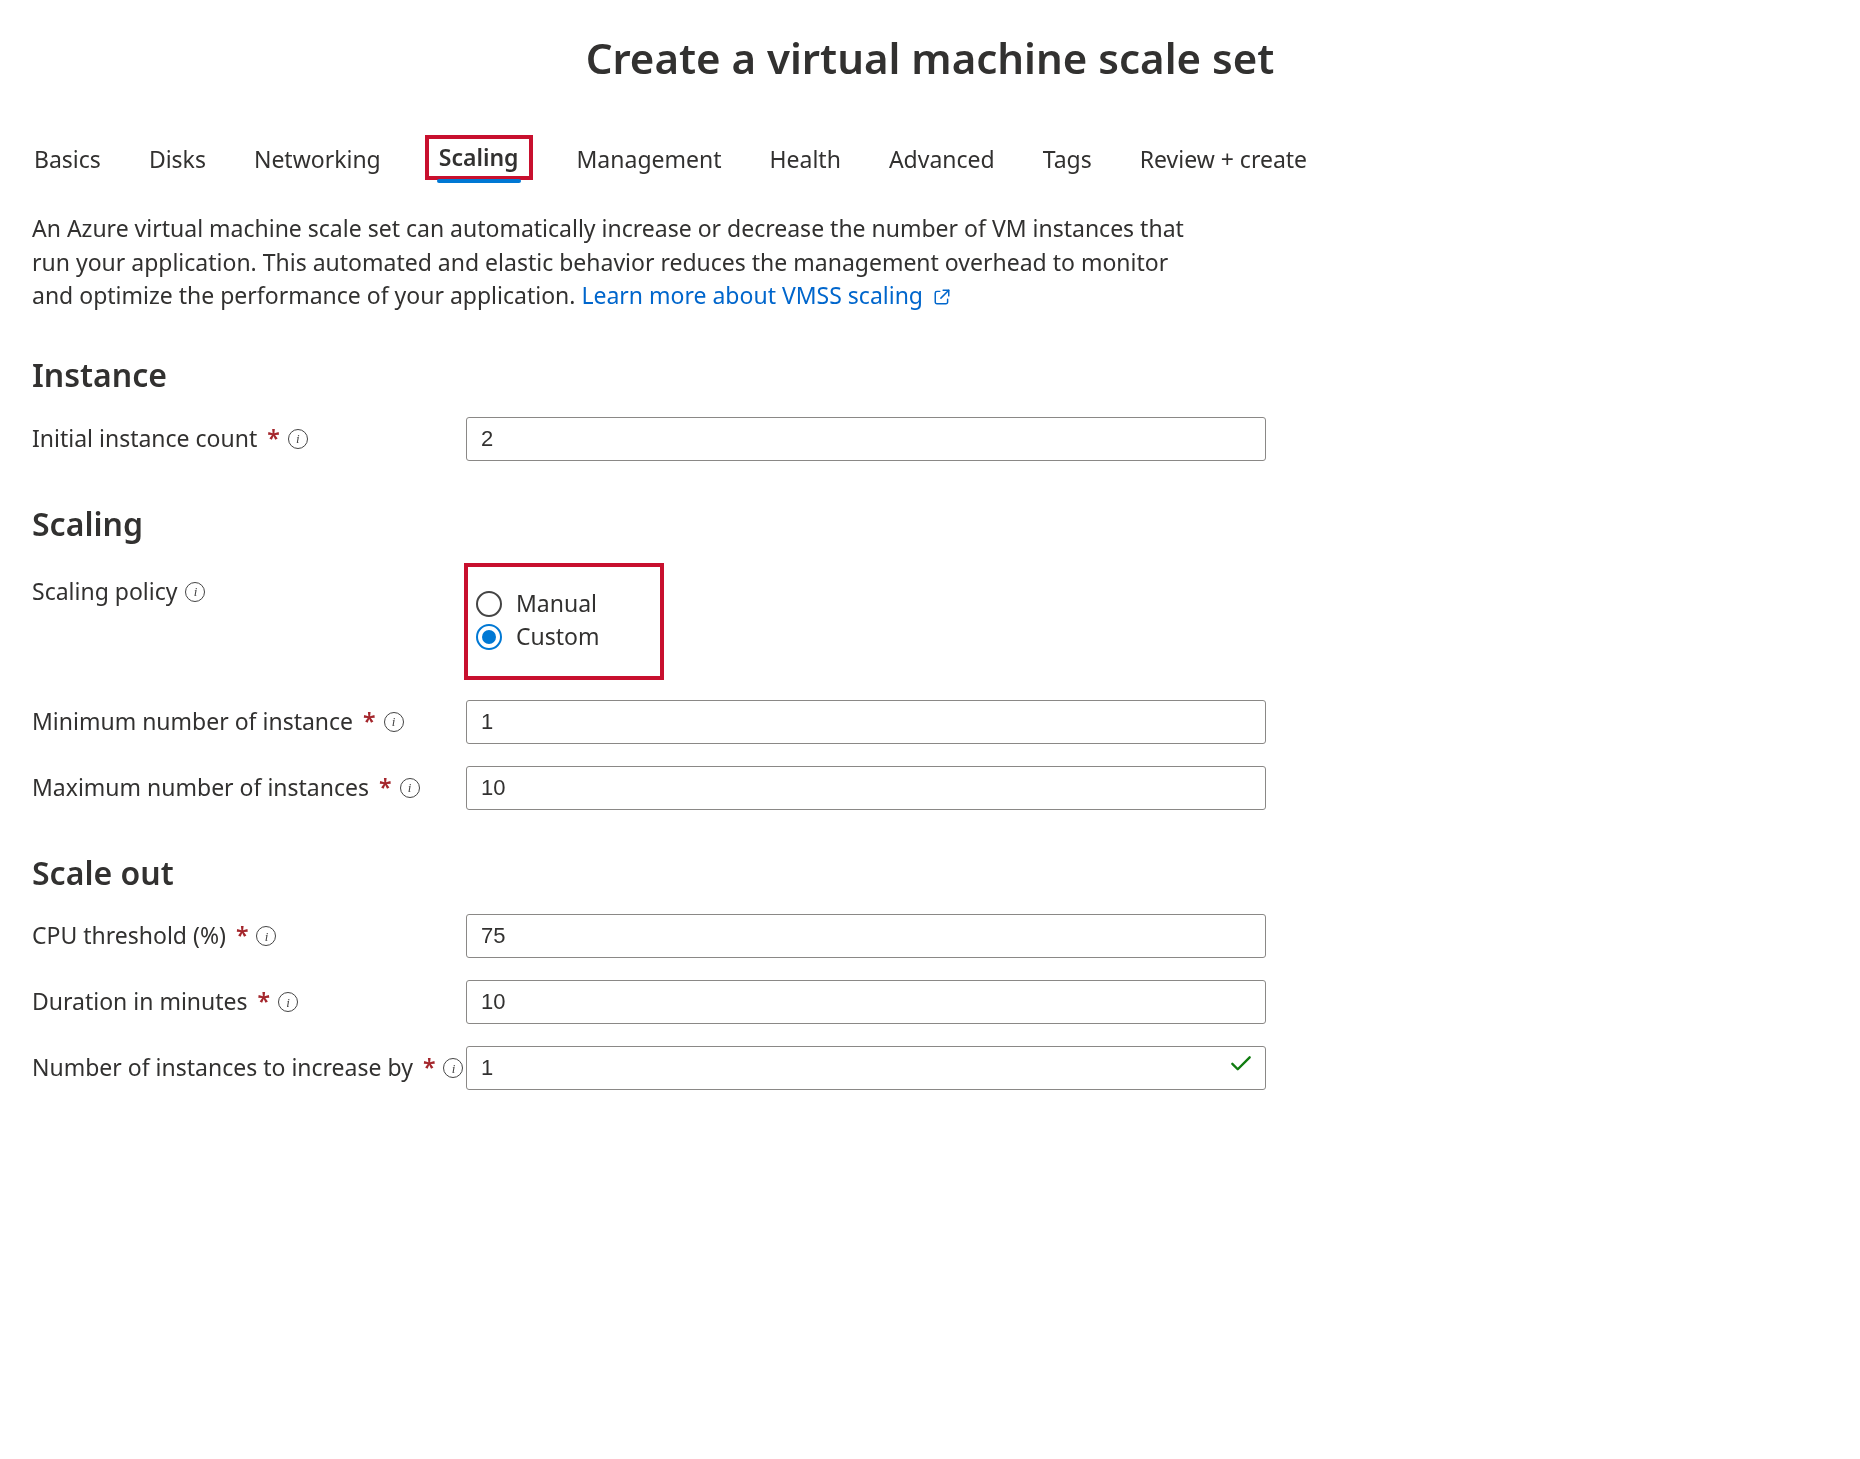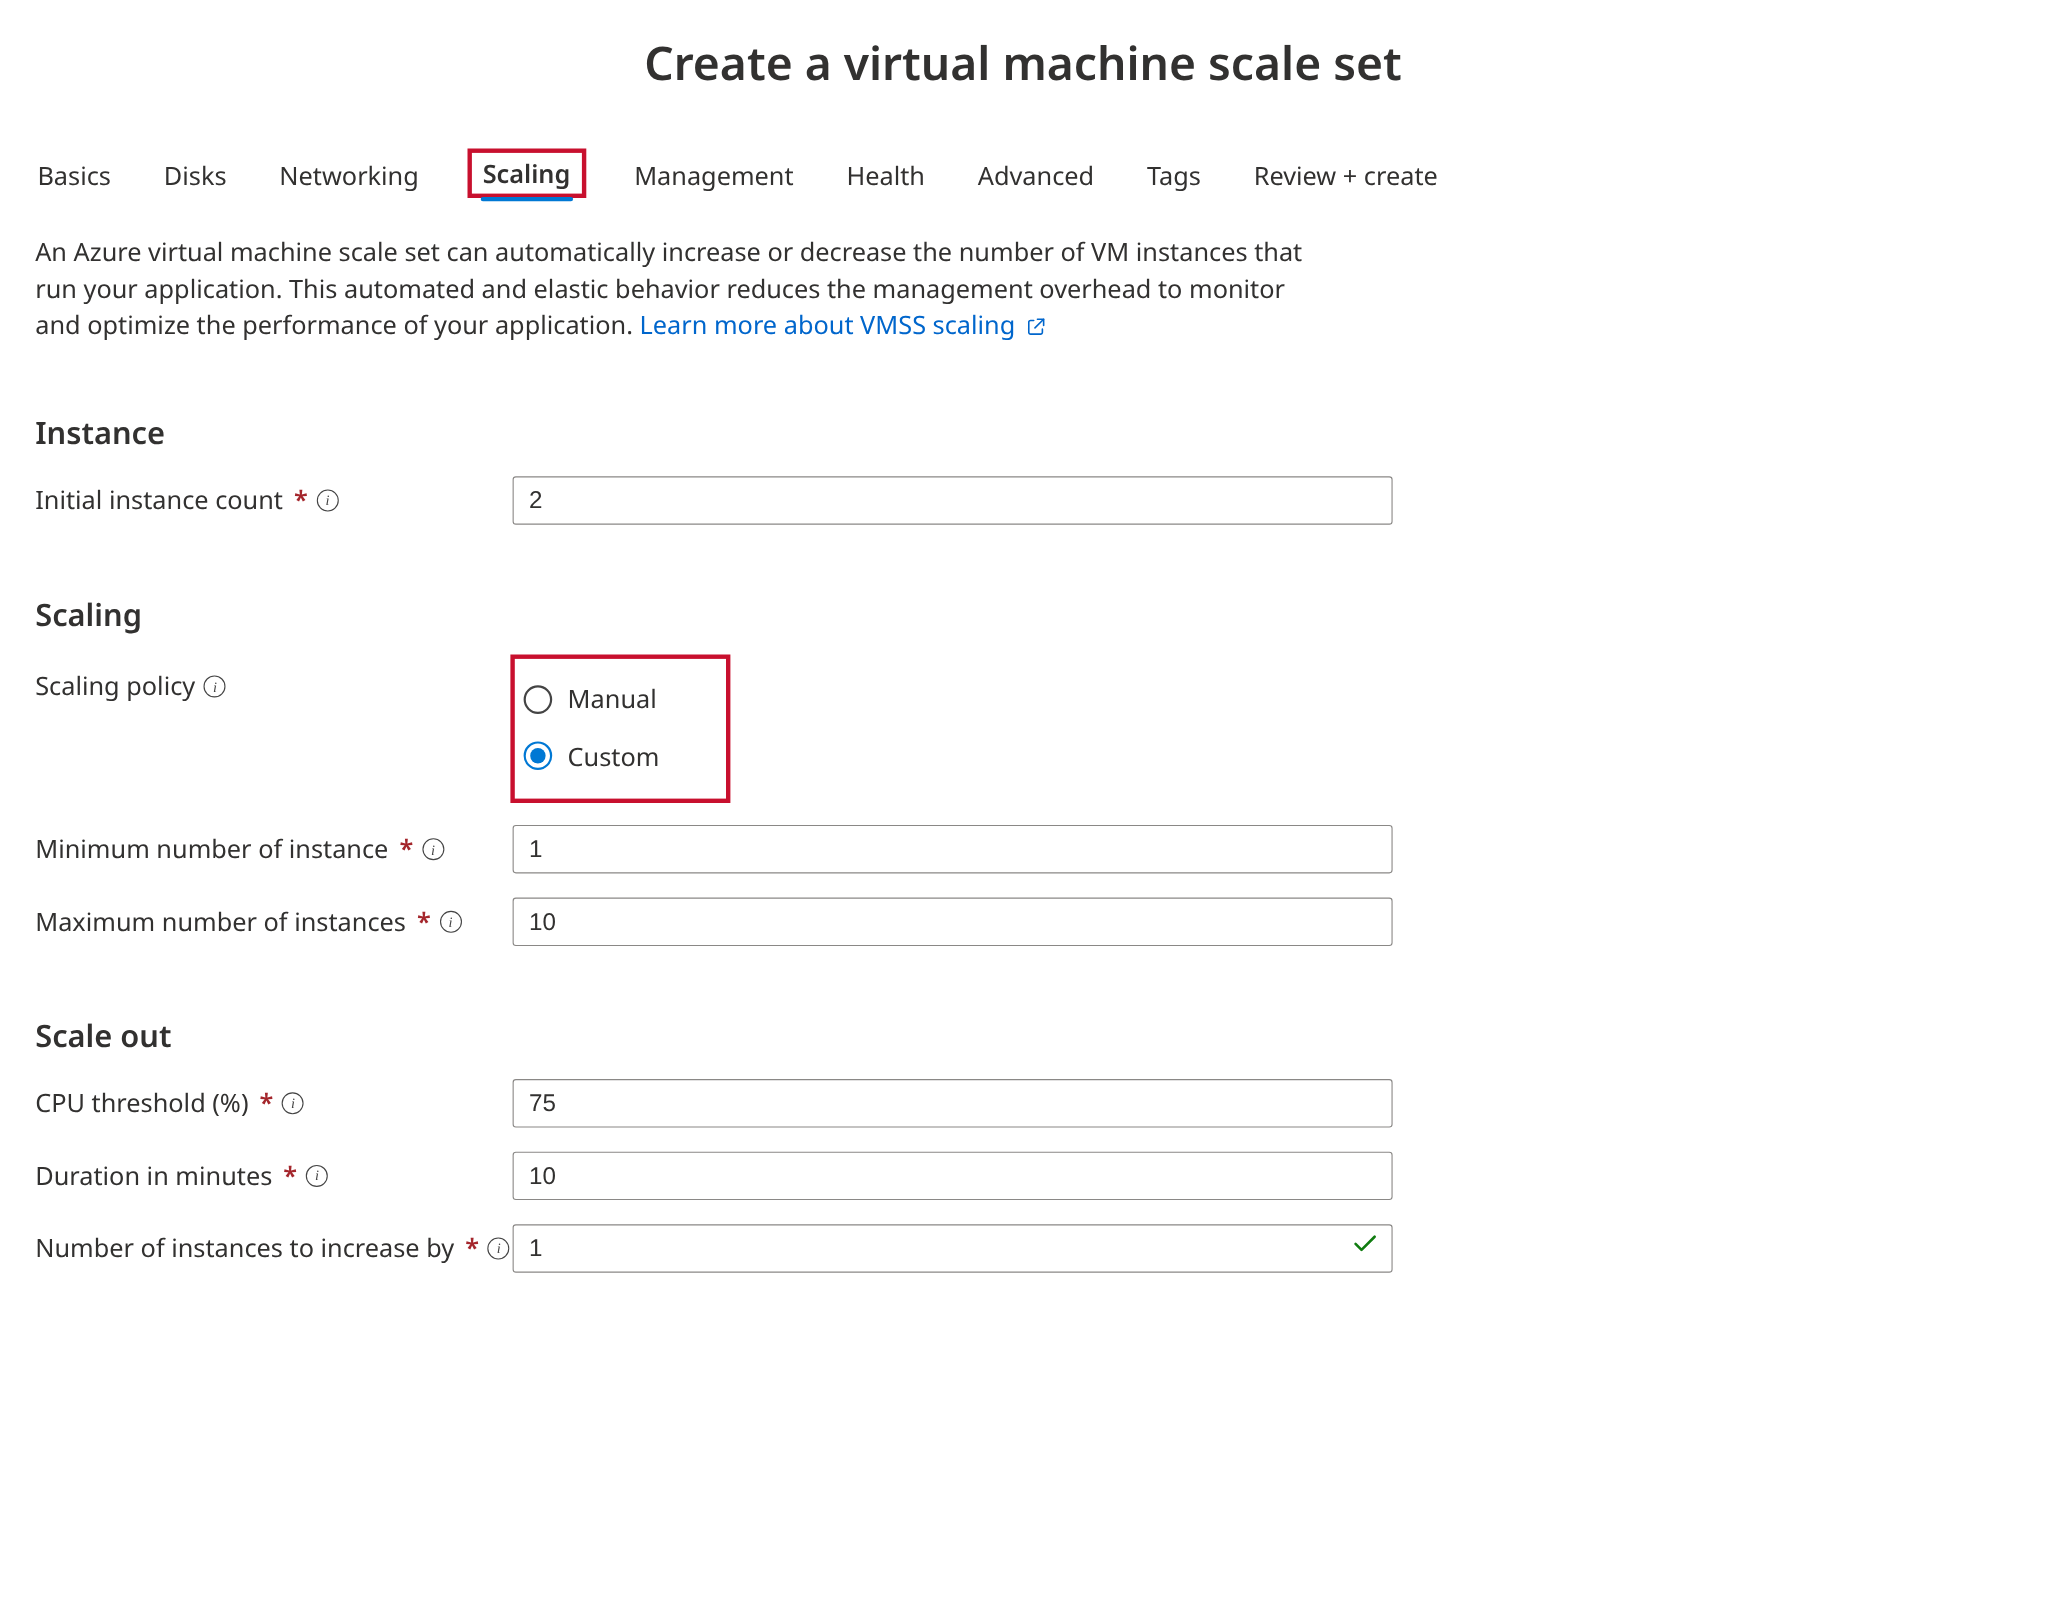--- a/index.html
+++ b/index.html
@@ -66,23 +66,23 @@
     max-width:1180px;
     margin-bottom:18px;
   }
   a.link{
     color:var(--link);
     text-decoration:none;
     cursor:pointer;
   }
   a.link svg{vertical-align:-2px;margin-left:4px;}
   h2.section{
-    font-size:28px;
-    font-weight:600;
-    margin:62px 0 18px;
+    font-size:32px;
+    font-weight:600;
+    margin:40px 0 18px;
   }
   .row{
     display:flex;
     align-items:center;
     margin:0 0 22px;
   }
   .label-col{
     width:434px;
     flex:0 0 434px;
     display:flex;
@@ -117,21 +117,20 @@
     padding:8px 40px 8px 14px;
     font-size:22px;
     border:1px solid var(--border);
     border-radius:3px;
     color:var(--ink);
     background:#fff;
   }
   .radio-group{
     display:flex;
     flex-direction:column;
-    gap:18px;
     padding:10px 4px 10px 0;
   }
   .radio-line{
     display:flex;
     align-items:center;
     gap:14px;
     cursor:pointer;
   }
   .radio{
     width:26px;height:26px;

